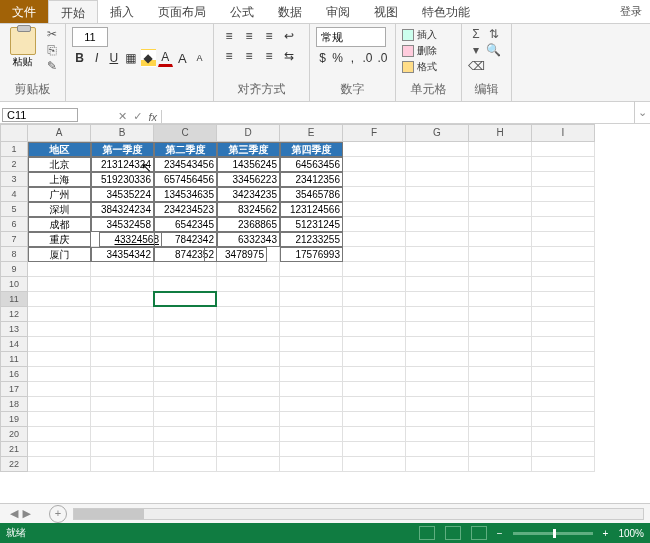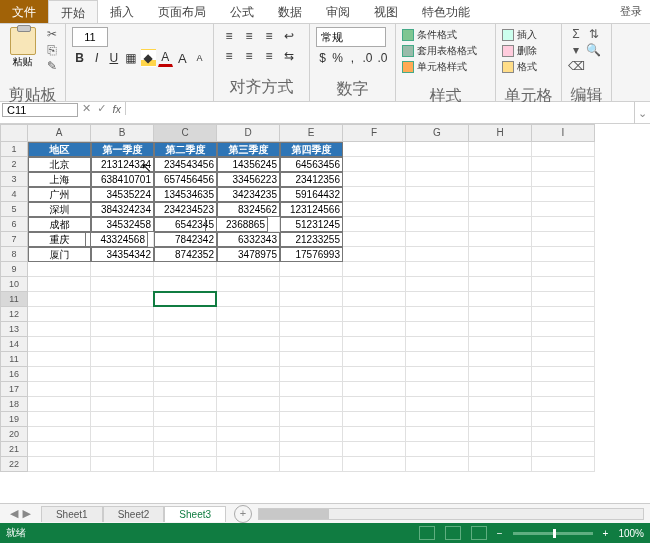--- a/index.html
+++ b/index.html
@@ -8,21 +8,21 @@
 
 .tabs { display: flex; background: #fff; border-bottom: 1px solid #d0d0d0; height: 24px; align-items: stretch; }
 .tab { padding: 4px 12px; color: #444; cursor: pointer; font-size: 12px; }
 .tab.file { background: #a16207; color: #fff; }
 .tab.active { background: #f5f5f5; border: 1px solid #d0d0d0; border-bottom: none; }
 .login { margin-left: auto; padding: 4px 8px; color: #555; }
 
 
 .ribbon { display: flex; background: #f5f5f5; border-bottom: 1px solid #d0d0d0; height: 78px; }
 .rgroup { border-right: 1px solid #d0d0d0; padding: 3px 6px; display: flex; flex-direction: column; justify-content: space-between; }
-.rgroup-label { text-align: center; font-size: 16px; color: #666; margin-top: 12px; }
+.rgroup-label { text-align: center; font-size: 12px; color: #666; margin-top: 4px; }
 .rgroup-body { display: flex; gap: 4px; flex: 1; }
 
 
 .paste-big { display: flex; flex-direction: column; align-items: center; width: 36px; }
 .clipboard-icon { width: 26px; height: 28px; background: #f8e6b8; border: 1px solid #c0a050; border-radius: 2px; position: relative; }
 .clipboard-icon::before { content:""; position:absolute; top:-3px; left:6px; width:12px; height:5px; border:1px solid #888; border-radius:2px; background:#ccc; }
 .mini-icons { display:flex; flex-direction:column; gap:2px; margin-left:2px; }
 .scissors, .copy-ic, .brush { width:14px; height:14px; font-size:12px; color:#555; text-align:center; }
 
 
@@ -50,21 +50,21 @@
 .cell-item { display:flex; align-items:center; gap:3px; font-size:10px; color:#333; height:15px; }
 .cell-ic { width:12px; height:12px; border:1px solid #888; }
 .cell-ic.ins { background:#cfe; }
 .cell-ic.del { background:#fcd; }
 .cell-ic.fmt { background:#fd8; }
 
 
 .edit-item { width:16px; height:14px; font-size:12px; color:#555; text-align:center; }
 
 
-.fbar-row { display:flex; border-bottom:1px solid #d0d0d0; height:22px; background:#fff; align-items:flex-start; }
+.fbar-row { display:flex; border-bottom:1px solid #d0d0d0; height:22px; background:#fff; align-items:flex-end;gap:36px; }
 .name-box { width:76px; border:1px solid #aaa; font-size:11px; padding:0 4px; margin:1px 0 1px 2px; }
 .fx-btns { display:flex; align-items:center; border-right:1px solid #ccc; padding:0 4px; gap:6px; color:#888; }
 .fx-label { font-style:italic; color:#666; font-size:11px; }
 .formula-input { flex:1; border:none; outline:none; font-size:11px; padding:0 6px; }
 .fbar-caret { width:16px; text-align:center; color:#888; border-left:1px solid #ccc; line-height:22px; }
 
 
 .grid-wrap { position:relative; height: 359px; overflow:hidden; background:#fff; }
 .colhdrs { display:flex; position:sticky; top:0; }
 .corner { width:28px; height:18px; background:#f0f0f0; border:1px solid #ccc; }
@@ -175,37 +175,20 @@
         <div class="btn">$</div>
         <div class="btn">%</div>
         <div class="btn">,</div>
         <div class="btn">.0</div>
         <div class="btn">.0</div>
       </div>
     </div>
     <div class="rgroup-label">数字</div>
   </div>
 
-  <div class="rgroup" style="width:100px">
-    <div class="font-col" style="gap:1px">
-      <div class="sty-item">
-          <div class="sty-ic"></div>
-          <span>条件格式</span>
-        </div>
-      <div class="sty-item">
-          <div class="sty-ic" style="background:#9ba"></div>
-          <span>套用表格格式</span>
-        </div>
-      <div class="sty-item">
-          <div class="sty-ic" style="background:#fa5"></div>
-          <span>单元格样式</span>
-        </div>
-    </div>
-    <div class="rgroup-label">样式</div>
-  </div>
 
   <div class="rgroup" style="width:66px">
     <div class="font-col" style="gap:1px">
       <div class="cell-item">
           <div class="cell-ic ins"></div>
           <span>插入</span>
         </div>
       <div class="cell-item">
           <div class="cell-ic del"></div>
           <span>删除</span>
@@ -489,64 +472,59 @@
         <div class="cell header-row" style="left: 63px; top: 0px;">第一季度</div>
         <div class="cell header-row" style="left: 126px; top: 0px;">第二季度</div>
         <div class="cell header-row" style="left: 189px; top: 0px;">第三季度</div>
         <div class="cell header-row" style="left: 252px; top: 0px;">第四季度</div>
         <div class="cell datacell txt" style="left: 0px; top: 15px;">北京</div>
         <div class="cell datacell" style="left: 63px; top: 15px;">213124324</div>
         <div class="cell datacell" style="left: 126px; top: 15px;">234543456</div>
         <div class="cell datacell" style="left: 189px; top: 15px;">14356245</div>
         <div class="cell datacell" style="left: 252px; top: 15px;">64563456</div>
         <div class="cell datacell txt" style="left: 0px; top: 30px;">上海</div>
-        <div class="cell datacell" style="left: 63px; top: 30px;">638410701</div>
+        <div class="cell datacell" style="left: 63px; top: 30px;">519230336</div>
         <div class="cell datacell" style="left: 126px; top: 30px; text-align: right;">657456456</div>
         <div class="cell datacell" style="left: 189px; top: 30px;">33456223</div>
         <div class="cell datacell" style="left: 252px; top: 30px;">23412356</div>
         <div class="cell datacell txt" style="left: 0px; top: 45px;">广州</div>
         <div class="cell datacell" style="left: 63px; top: 45px;">34535224</div>
         <div class="cell datacell" style="left: 126px; top: 45px;">134534635</div>
         <div class="cell datacell" style="left: 189px; top: 45px;">34234235</div>
-        <div class="cell datacell" style="left: 252px; top: 45px;">59164432</div>
+        <div class="cell datacell" style="left: 252px; top: 45px;">35465786</div>
         <div class="cell datacell txt" style="left: 0px; top: 60px;">深圳</div>
         <div class="cell datacell" style="left: 63px; top: 60px;">384324234</div>
         <div class="cell datacell" style="left: 126px; top: 60px;">234234523</div>
         <div class="cell datacell" style="left: 189px; top: 60px;">8324562</div>
         <div class="cell datacell" style="left: 252px; top: 60px;">123124566</div>
         <div class="cell datacell txt" style="left: 0px; top: 75px;">成都</div>
         <div class="cell datacell" style="left: 63px; top: 75px;">34532458</div>
         <div class="cell datacell" style="left: 126px; top: 75px;">6542345</div>
-        <div class="cell datacell" style="left: 177px; top: 75px;">2368865</div>
+        <div class="cell datacell" style="left: 189px; top: 75px;">2368865</div>
         <div class="cell datacell" style="left: 252px; top: 75px;">51231245</div>
         <div class="cell datacell txt" style="left: 0px; top: 90px;">重庆</div>
-        <div class="cell datacell" style="left: 57px; top: 90px;">43324568</div>
+        <div class="cell datacell" style="left: 71px; top: 90px; text-decoration: underline;">43324568</div>
         <div class="cell datacell" style="left: 126px; top: 90px;">7842342</div>
         <div class="cell datacell" style="left: 189px; top: 90px;">6332343</div>
         <div class="cell datacell" style="left: 252px; top: 90px;">21233255</div>
         <div class="cell datacell txt" style="left: 0px; top: 105px;">厦门</div>
         <div class="cell datacell" style="left: 63px; top: 105px;">34354342</div>
         <div class="cell datacell" style="left: 126px; top: 105px;">8742352</div>
-        <div class="cell datacell" style="left: 189px; top: 105px;">3478975</div>
+        <div class="cell datacell" style="left: 176px; top: 105px;">3478975</div>
         <div class="cell datacell" style="left: 252px; top: 105px;">17576993</div>
         <div class="cell active-cell" style="left: 125px; top: 149px; width: 64px; height: 16px;"></div>
       </div>
   </div>
 </div>
 
 <div class="sheet-row">
   <div class="sheet-nav">
     <span>◀</span>
     <span>▶</span>
   </div>
-  <div class="sheet-tabs" id="sheettabs">
-      <div class="sheet-tab">Sheet1</div>
-      <div class="sheet-tab">Sheet2</div>
-      <div class="sheet-tab active">Sheet3</div>
-    </div>
   <div class="sheet-add">+</div>
   <div class="hscroll-track">
       <div class="hscroll-thumb"></div>
     </div>
 </div>
 
 <div class="status">
   <span>就绪</span>
   <div class="spacer"></div>
   <div class="view-btn"></div>

